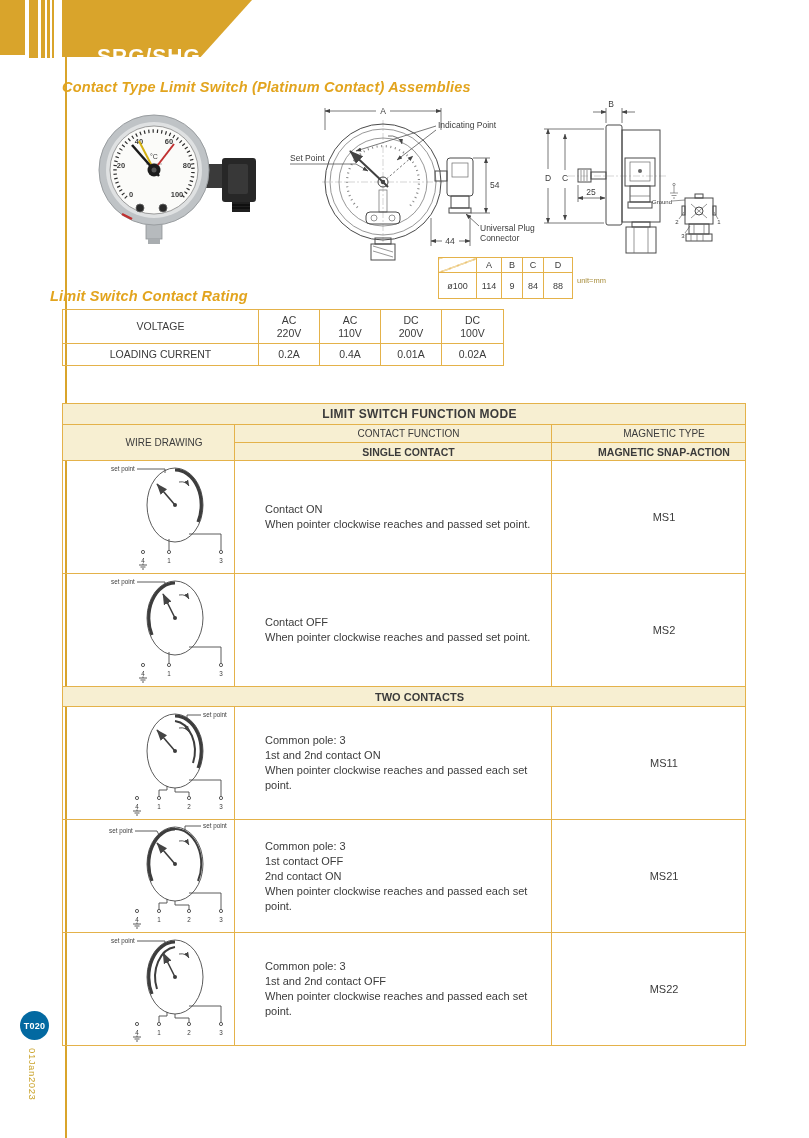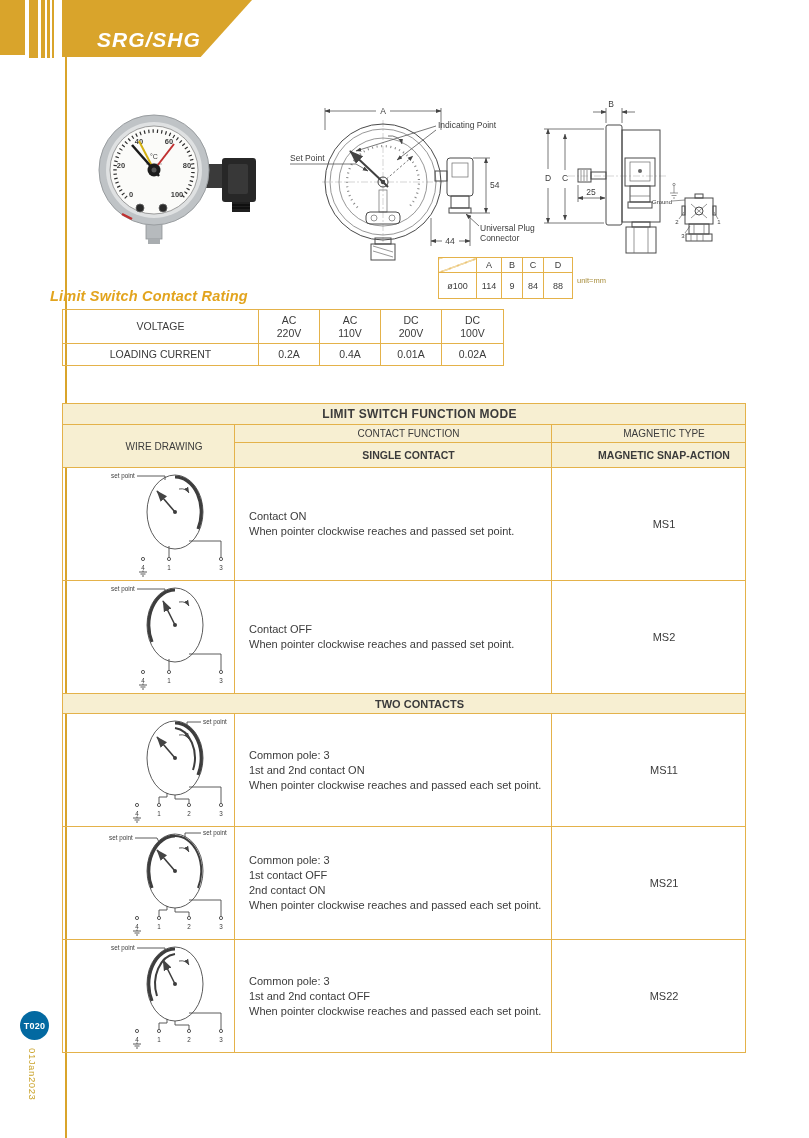--- a/index.html
+++ b/index.html
@@ -2,33 +2,33 @@
 <html><head>
 <meta charset="utf-8">
 <style>
   html,body{margin:0;padding:0;background:#fff;}
   .page{position:relative;width:809px;height:1138px;background:#fff;overflow:hidden;
         font-family:"Liberation Sans",sans-serif;color:#3b3b3b;}
   .abs{position:absolute;}
   .gold-bg{background:#D9A42B;}
   .banner{left:62px;top:0;width:190px;height:57px;background:#D9A42B;
           clip-path:polygon(0 0,100% 0,73% 100%,0 100%);}
-  .brand{left:97px;top:28px;color:#fff;font-size:21px;font-weight:bold;font-style:italic;
+  .brand{left:97px;top:44px;color:#fff;font-size:21px;font-weight:bold;
          letter-spacing:1px;white-space:nowrap;}
   .vrule{left:65px;top:0;width:1.5px;height:1138px;background:#D9A42B;}
   .sec-title{font-style:italic;font-weight:bold;color:#E2A41E;font-size:14.5px;
              letter-spacing:0.2px;white-space:nowrap;}
   table{border-collapse:collapse;table-layout:fixed;}
   td{border:1.5px solid #E4B24A;color:#3b3b3b;overflow:hidden;vertical-align:middle;}
   .cream{background:#F7EFD2;}
   .bold{font-weight:bold;}
   .ctr{text-align:center;}
   .rating td{font-size:10.5px;line-height:12.5px;text-align:center;}
   .fn td{font-size:11px;padding-left:32px;}
-  .fn .txt{padding-left:14px;line-height:15px;vertical-align:middle;}
+  .fn .txt{padding-left:30px;line-height:15px;vertical-align:middle;}
   .fn .hdr{font-size:10px;text-align:center;}
   .fn .shdr{font-size:10.5px;font-weight:bold;text-align:center;}
   .fn .title-row{font-size:12px;font-weight:bold;text-align:center;letter-spacing:0.3px;}
   .dimtbl td{font-size:9px;text-align:center;}
   .diag{background:linear-gradient(to bottom right,transparent 48%,#E4B24A 48%,#E4B24A 52%,transparent 52%);}
   .unitnote{font-size:7.5px;color:#A98F3F;}
   .badge{left:20px;top:1011px;width:29px;height:29px;border-radius:50%;background:#0369a1;
          color:#fff;font-size:9px;font-weight:bold;display:flex;align-items:center;
          justify-content:center;letter-spacing:0.3px;}
   .datecode{left:38px;top:1048px;color:#C9A127;font-size:9.5px;letter-spacing:0.6px;
@@ -59,20 +59,21 @@
   
   <div class="abs gold-bg" style="left:0;top:0;width:25px;height:55px"></div>
   <div class="abs gold-bg" style="left:29px;top:0;width:9px;height:58px"></div>
   <div class="abs gold-bg" style="left:40.5px;top:0;width:4.5px;height:58px"></div>
   <div class="abs gold-bg" style="left:46.5px;top:0;width:3px;height:58px"></div>
   <div class="abs gold-bg" style="left:51.5px;top:0;width:2px;height:58px"></div>
   <div class="abs vrule"></div>
   <div class="abs banner"></div>
   <div class="abs brand">SRG/SHG</div>
 
+  <div class="abs sec-title" style="left:62px;top:79px">Contact Type Limit Switch (Platinum Contact) Assemblies</div>
 
   
   <svg class="abs" style="left:90px;top:106px" width="215" height="158" viewBox="0 0 215 158">
     <g>
       <rect x="116" y="58" width="18" height="24" fill="#3a3a3a"></rect>
       <rect x="132" y="52" width="34" height="44" rx="3" fill="#272727"></rect>
       <rect x="138" y="58" width="20" height="30" rx="2" fill="#383838"></rect>
       <rect x="142" y="96" width="18" height="10" fill="#1f1f1f"></rect>
       <line x1="142" y1="99" x2="160" y2="99" stroke="#000" stroke-width="1"></line>
       <line x1="142" y1="102" x2="160" y2="102" stroke="#000" stroke-width="1"></line>
@@ -340,21 +341,21 @@
       </colgroup>
     <tbody>
         <tr style="height:21px">
       <td class="cream title-row" colspan="3">LIMIT SWITCH FUNCTION MODE</td>
     </tr>
     <tr style="height:18px">
       <td class="cream hdr" rowspan="2">WIRE DRAWING</td>
       <td class="cream hdr">CONTACT FUNCTION</td>
       <td class="cream hdr">MAGNETIC TYPE</td>
     </tr>
-    <tr style="height:25px">
+    <tr style="height:18px">
       <td class="cream shdr">SINGLE CONTACT</td>
       <td class="cream shdr">MAGNETIC SNAP-ACTION</td>
     </tr>
 
     <tr style="height:90px">
       <td class="ctr">
         <svg class="wire" width="132" height="108" viewBox="0 0 132 108" style="margin-left:14px">
           <text x="2" y="9">set point</text>
           <line class="gln" x1="28" y1="7" x2="56" y2="7"></line>
               <line class="gln" x1="56" y1="7" x2="56" y2="11"></line>

